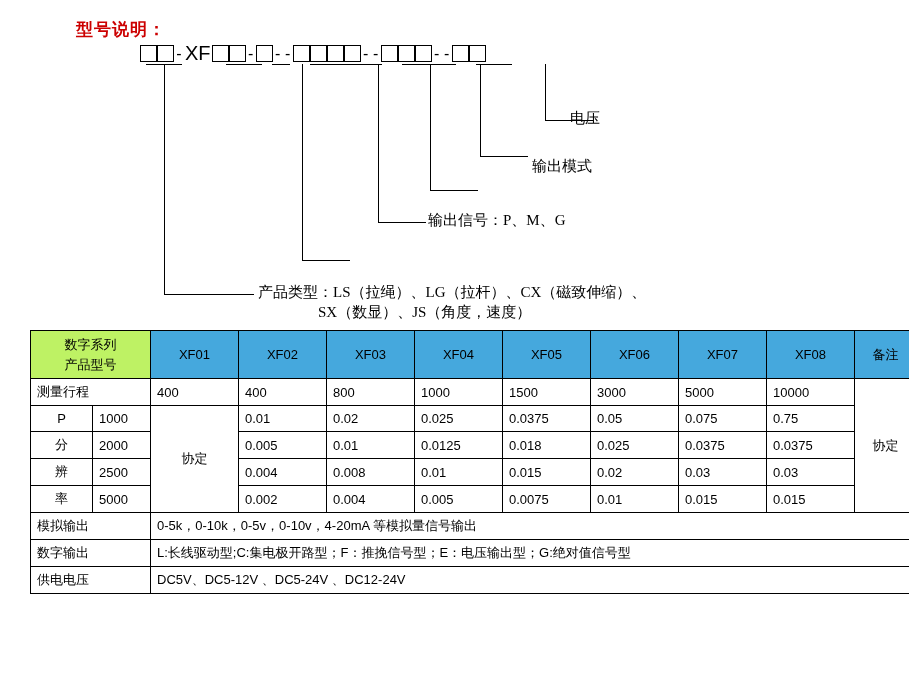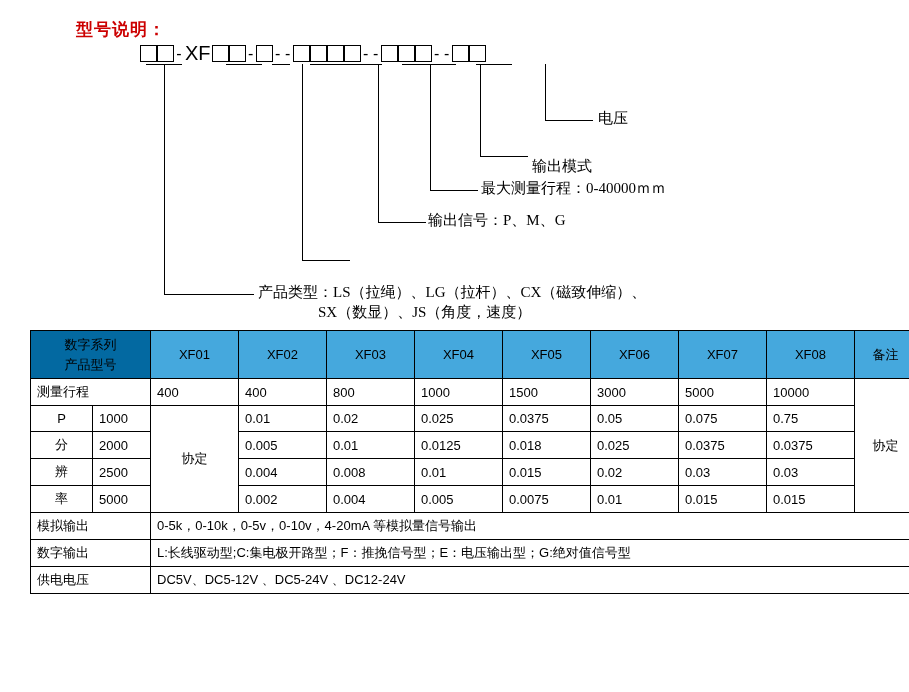--- a/index.html
+++ b/index.html
@@ -117,21 +117,21 @@
   }
   .hdr {
     background: #3aa9e0;
     background: #45a8dd;
     text-align: center !important;
     font-weight: bold;
     height: 26px;
     margin-top: 28px;
   }
   .hdr-first {
-    background: #0369a1;
+    background: #bef264;
     text-align: center !important;
     font-weight: bold;
     line-height: 1.5;
   }
   .c { text-align: center !important; }
   .vtext {
     text-align: center !important;
     font-weight: bold;
   }
   .rowh { font-weight: bold; }
@@ -184,29 +184,28 @@
 
   <div class="underline" style="left:146px; top:64px; width:36px;"></div>
   <div class="underline" style="left:226px; top:64px; width:36px;"></div>
   <div class="underline" style="left:272px; top:64px; width:18px;"></div>
   <div class="underline" style="left:310px; top:64px; width:72px;"></div>
   <div class="underline" style="left:402px; top:64px; width:54px;"></div>
   <div class="underline" style="left:476px; top:64px; width:36px;"></div>
 
   <div class="vline" style="left:545px; top:64px; height:56px;"></div>
   <div class="hline" style="left:545px; top:120px; width:48px;"></div>
-  <div class="leg" style="left:598px; top:109px;text-align:right;">电压</div>
+  <div class="leg" style="left:570px; top:109px;text-align:right;">电压</div>
 
   <div class="vline" style="left:480px; top:64px; height:92px;"></div>
   <div class="hline" style="left:480px; top:156px; width:48px;"></div>
   <div class="leg" style="left:532px; top:157px;">输出模式</div>
 
   <div class="vline" style="left:430px; top:64px; height:126px;"></div>
   <div class="hline" style="left:430px; top:190px; width:48px;"></div>
-  <div class="leg" style="left:481px; top:179px;">最大测量行程：0-40000ｍｍ</div>
 
   <div class="vline" style="left:378px; top:64px; height:158px;"></div>
   <div class="hline" style="left:378px; top:222px; width:48px;"></div>
   <div class="leg" style="left:428px; top:211px;">输出信号：P、M、G</div>
 
   <div class="vline" style="left:302px; top:64px; height:196px;"></div>
   <div class="hline" style="left:302px; top:260px; width:48px;"></div>
 
   <div class="vline" style="left:164px; top:64px; height:230px;"></div>
   <div class="hline" style="left:164px; top:294px; width:90px;"></div>

